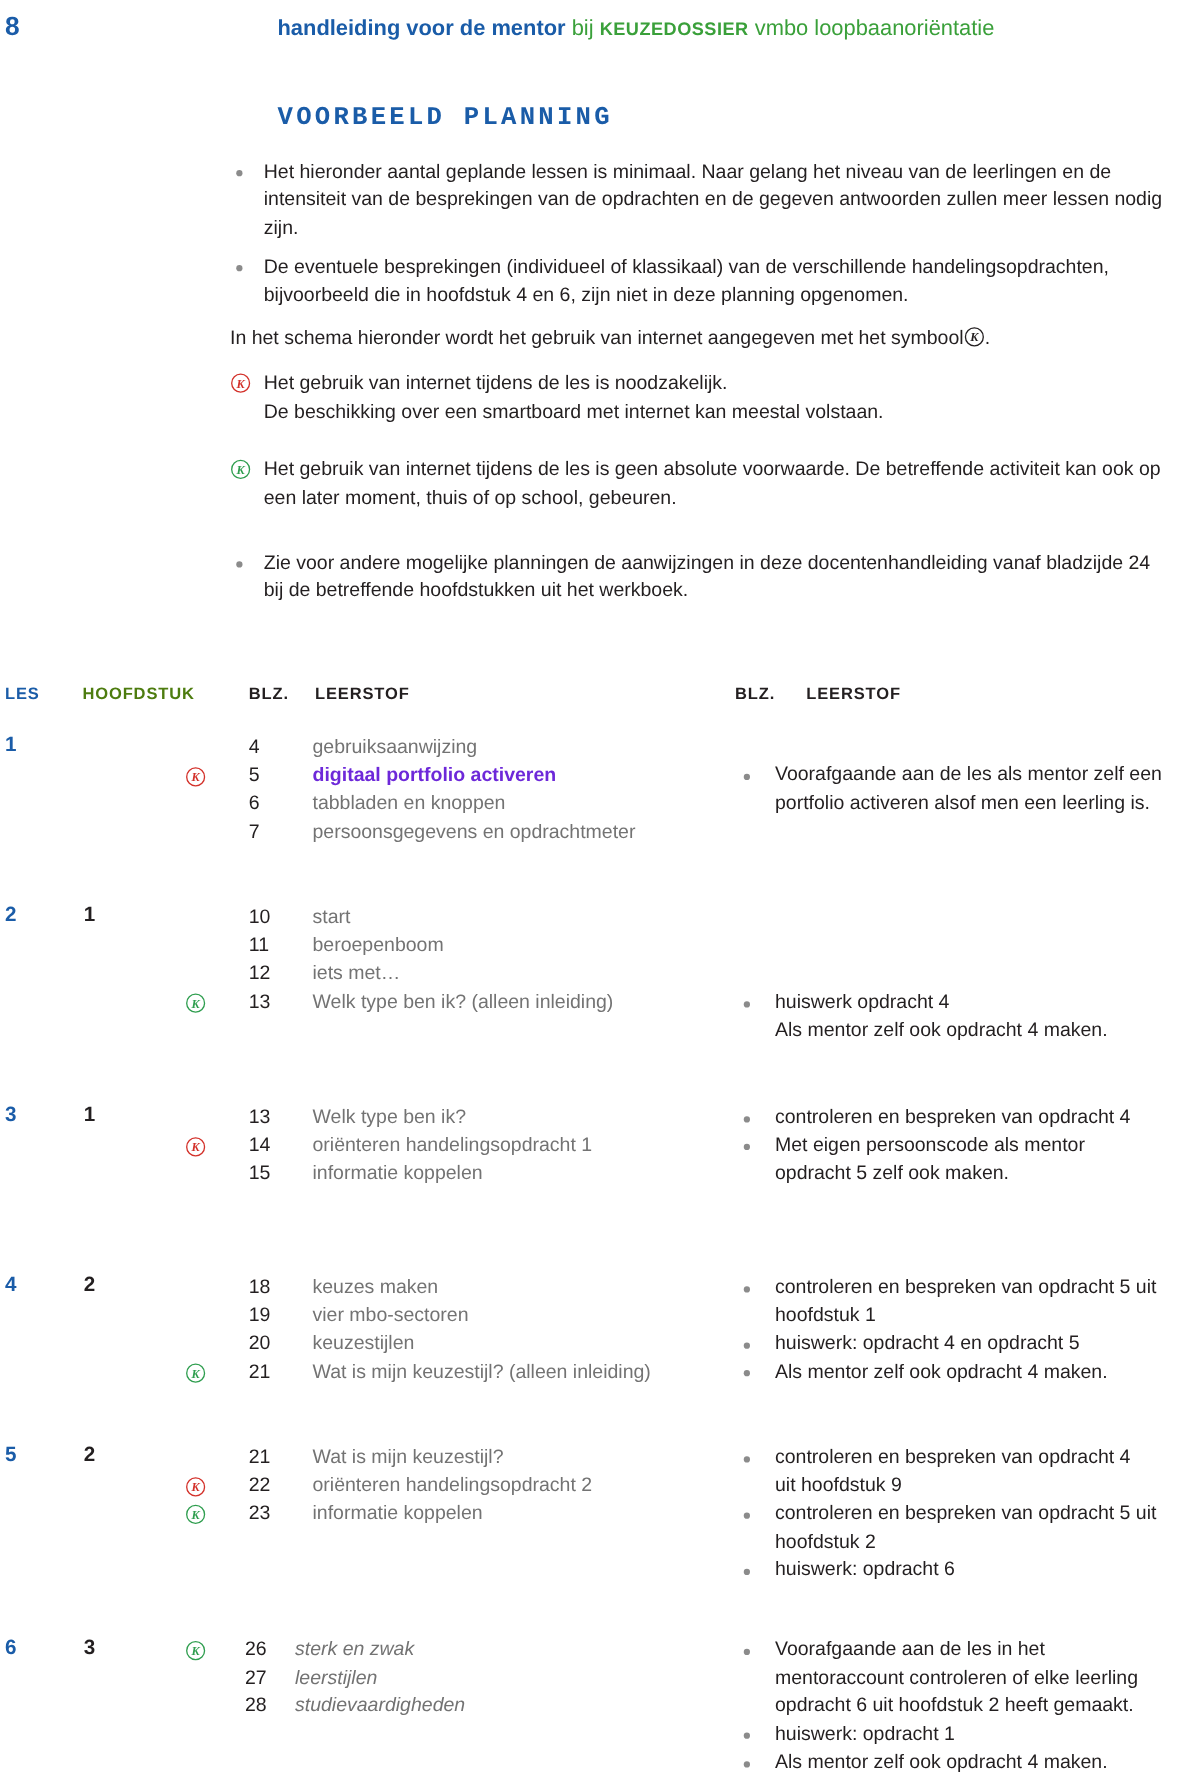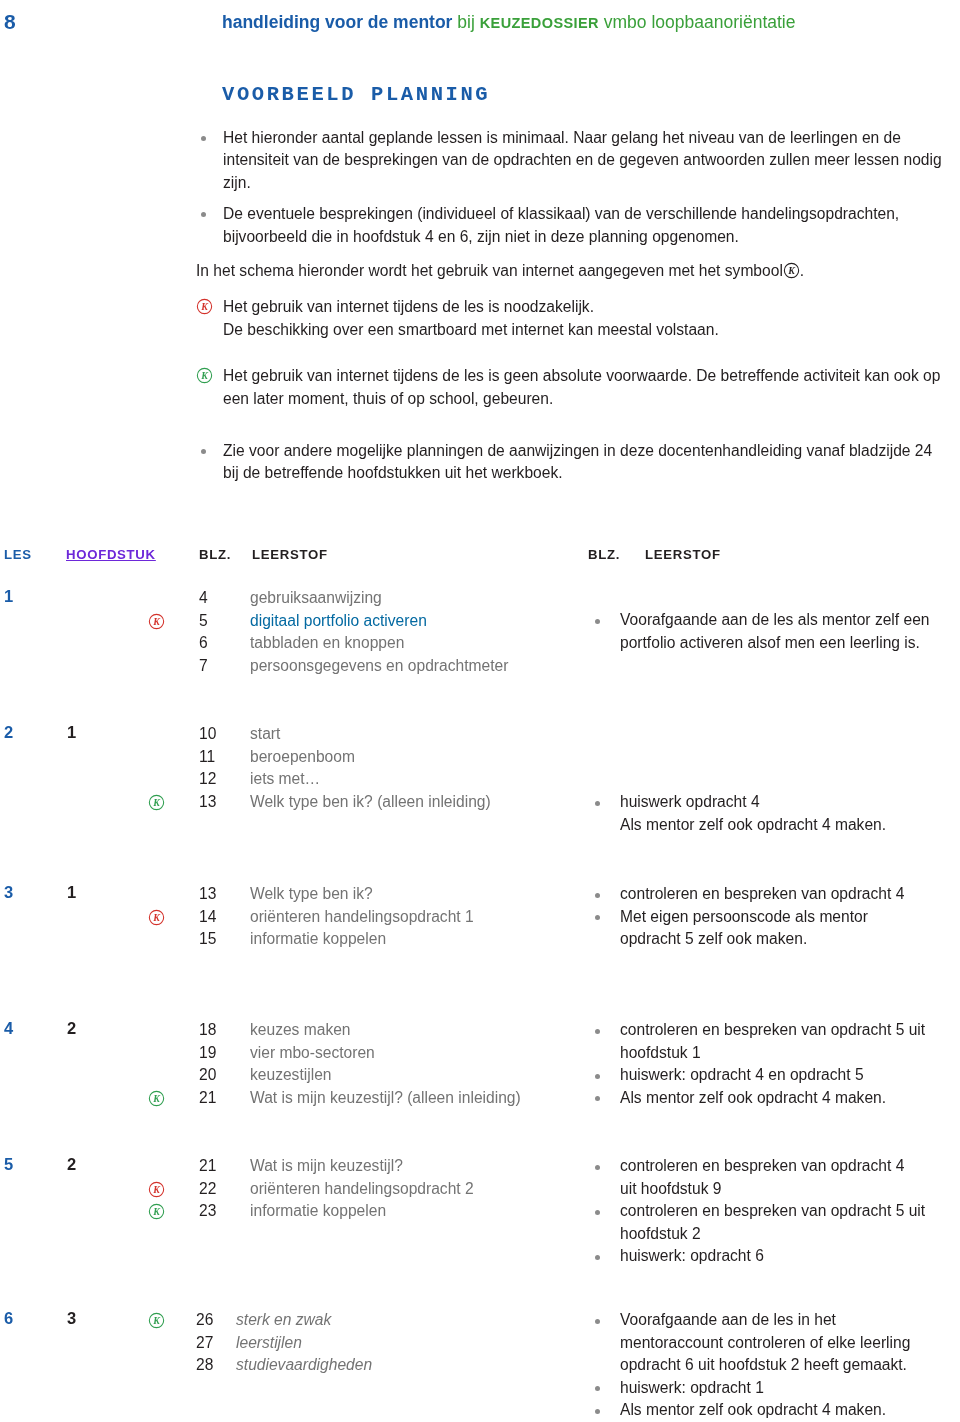--- a/index.html
+++ b/index.html
@@ -49,21 +49,21 @@
     font-size: 20.5px;
     font-weight: bold;
     color: #1a5ca8;
     letter-spacing: 2.6px;
     font-family: Liberation Mono, monospace;
   }
 
   
   .intro {
     position: absolute;
-    left: 196px; top: 127px;
+    left: 184px; top: 127px;
     width: 752px;
     font-size: 15.6px;
     line-height: 22.4px;
     color: #231f20;
   }
   .intro .b-item {
     position: relative;
     padding-left: 27px;
     margin-bottom: 9px;
   }
@@ -111,21 +111,21 @@
   }
   .sched-head {
     position: relative;
     height: 26px;
     font-size: 13.2px;
     font-weight: bold;
     letter-spacing: 0.7px;
   }
   .sched-head .h { position: absolute; top: 0; white-space: nowrap; }
   .h-les   { left: 4px;   color: #1a5ca8; }
-  .h-hfd   { left: 66px;  color: #6d28d9; text-decoration: underline; }
+  .h-hfd   { left: 66px;  color: #4d7c0f; }
   .h-blz1  { left: 199px; color: #231f20; }
   .h-lst1  { left: 252px; color: #231f20; }
   .h-blz2  { left: 588px; color: #231f20; }
   .h-lst2  { left: 645px; color: #231f20; }
 
   .row {
     position: relative;
     width: 960px;
   }
   .row .les {
@@ -164,21 +164,21 @@
     color: #231f20;
   }
   .lesson-line .lst {
     position: absolute;
     left: 250px; top: 0;
     color: #737373;
     white-space: nowrap;
   }
   .lesson-line.narrow .blz { left: 196px; }
   .lesson-line.narrow .lst { left: 236px; font-style: italic; }
-  .lst.red { color: #0369a1; font-weight: normal; }
+  .lst.red { color: #6d28d9; font-weight: bold; }
 
   .right-col {
     position: absolute;
     left: 588px; top: 0;
     width: 372px;
     font-size: 15.6px;
     line-height: 22.6px;
   }
   .right-col .r-item {
     position: relative;

